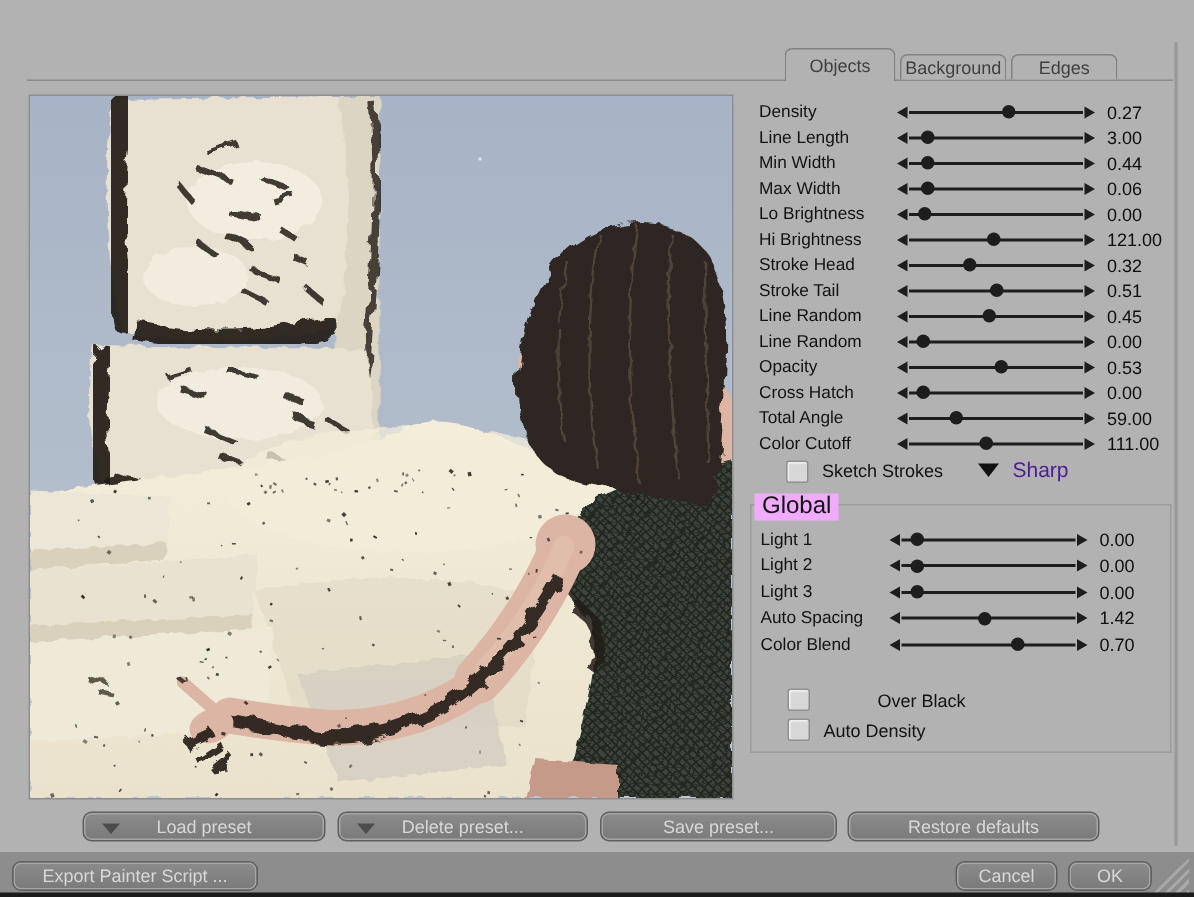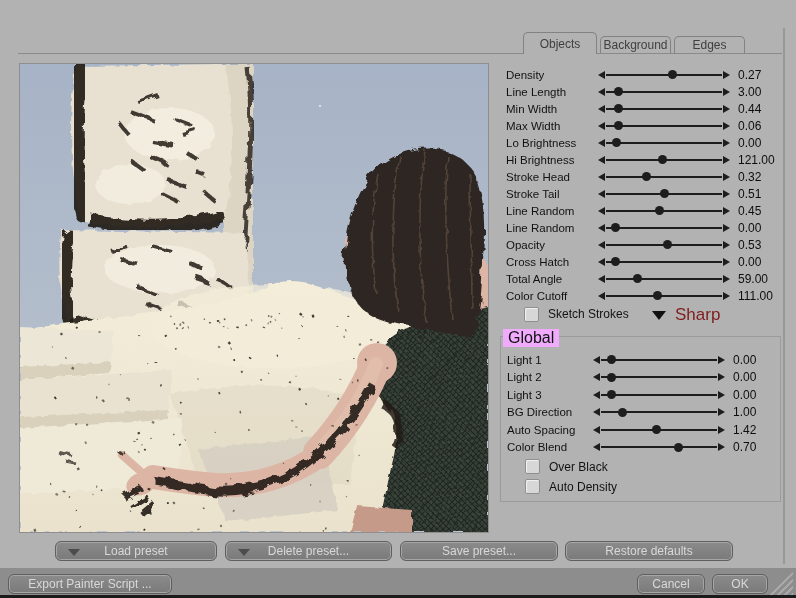--- a/index.html
+++ b/index.html
@@ -35,30 +35,30 @@
   #obj-sliders{position:absolute;left:506px;top:66px;width:280px;}
   
   .cbrow{display:flex;align-items:center;}
   .cbox{width:15px;height:15px;background:#d7d7d7;border:1px solid #8f8f8f;border-radius:2px;
     box-shadow:inset 1px 1px 1px rgba(255,255,255,.7);box-sizing:border-box;}
   .cblbl{margin-left:9px;font-size:12px;color:#121212;}
   #colored-strokes-row{position:absolute;left:524px;top:306px;height:16px;}
   #sharp-dd{position:absolute;left:652px;top:305px;display:flex;align-items:center;cursor:default;}
   #sharp-dd .dtri{width:0;height:0;border-left:7px solid transparent;border-right:7px solid transparent;
     border-top:9px solid #111;}
-  #sharp-dd .dlbl{margin-left:9px;font-size:17px;color:#7f1d1d;}
+  #sharp-dd .dlbl{margin-left:9px;font-size:14px;color:#4c1d95;}
   
   #global-box{position:absolute;left:500px;top:336px;width:281px;height:166px;
     border:1px solid #9b9b9b;box-sizing:border-box;}
   #global-legend{position:absolute;left:2px;top:-8px;background:#f0abfc;padding:0 5px;
     font-size:16px;color:#121212;}
   #global-sliders{position:absolute;left:6px;top:14px;width:270px;}
   #global-sliders .srow{height:17.5px;}
   #global-sliders .lbl{width:86px;}
-  #cb-overblack{position:absolute;left:24px;top:122px;}
+  #cb-overblack{position:absolute;left:24px;top:122px;gap:36px;}
   #cb-autodensity{position:absolute;left:24px;top:142px;}
   
   .gbtn{position:absolute;box-sizing:border-box;height:20px;background:linear-gradient(#8b8b8b,#7a7a7a);
     border:1.5px solid #5f5f5f;border-radius:6px;box-shadow:inset 0 0 0 1px #a6a6a6;
     color:#d8d8d8;font-size:12px;display:flex;align-items:center;justify-content:center;cursor:default;}
   .gbtn .btri{position:absolute;left:12px;top:7px;width:0;height:0;
     border-left:6px solid transparent;border-right:6px solid transparent;border-top:7px solid #4c4c4c;}
   #btn-load{left:55px;top:541px;width:162px;}
   #btn-delete{left:225px;top:541px;width:167px;}
   #btn-save{left:400px;top:541px;width:158px;}
@@ -589,32 +589,20 @@
             <div class="arr l"></div>
             <div class="trackwrap">
               <div class="track"></div>
               <div class="knob" style="left: 6.4px;"></div>
             </div>
             <div class="arr r"></div>
           </div>
           <span class="val">0.00</span>
         </div>
         <div class="srow">
-          <span class="lbl">BG Direction</span>
-          <div class="slider">
-            <div class="arr l"></div>
-            <div class="trackwrap">
-              <div class="track"></div>
-              <div class="knob" style="left: 17.1px;"></div>
-            </div>
-            <div class="arr r"></div>
-          </div>
-          <span class="val">1.00</span>
-        </div>
-        <div class="srow">
           <span class="lbl">Auto Spacing</span>
           <div class="slider">
             <div class="arr l"></div>
             <div class="trackwrap">
               <div class="track"></div>
               <div class="knob" style="left: 51.4px;"></div>
             </div>
             <div class="arr r"></div>
           </div>
           <span class="val">1.42</span>

